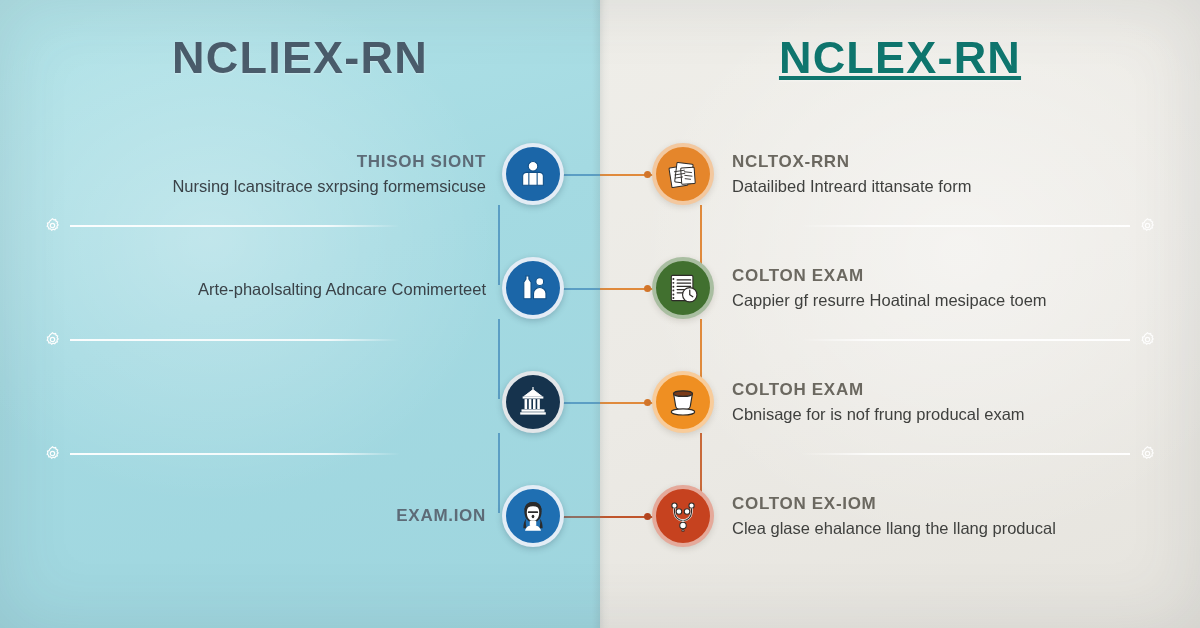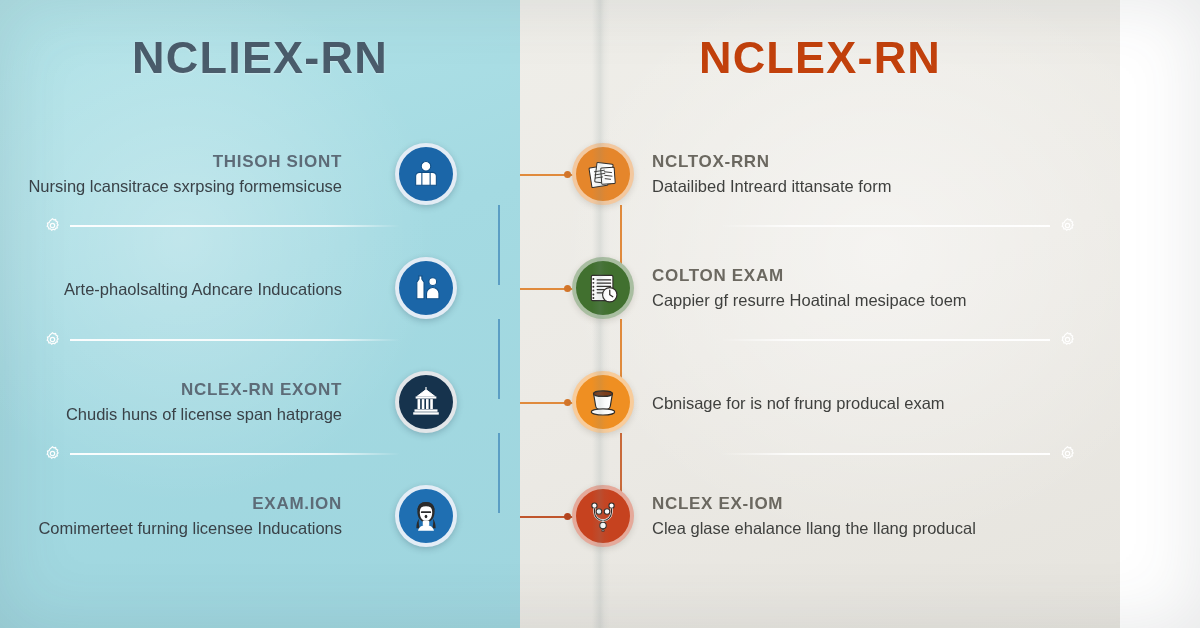--- a/index.html
+++ b/index.html
@@ -15,21 +15,21 @@
     width: 1200px;
     height: 628px;
     display: flex;
   }
   
   .panel {
     position: relative;
     height: 100%;
     overflow: hidden;
   }
-  .panel.left  { width: 520px; background: #a8dde4; }
+  .panel.left  { width: 600px; background: #a8dde4; }
   .panel.right { width: 600px; background: #ecebe6; }
 
   
   .panel.left::before {
     content: "";
     position: absolute; inset: 0;
     background:
       radial-gradient(ellipse 70% 60% at 35% 38%, rgba(255,255,255,0.30), rgba(255,255,255,0) 70%),
       linear-gradient(160deg, #b2e3e8 0%, #a4dae2 45%, #9ed5de 100%);
     pointer-events: none;
@@ -64,21 +64,21 @@
     position: absolute;
     top: 32px;
     width: 100%;
     text-align: center;
     font-size: 45px;
     font-weight: bold;
     letter-spacing: 1.2px;
     color: #4a5c6b;
     text-shadow: 0 1px 2px rgba(255,255,255,0.35);
   }
-  .panel.right .panel-title { color: #c2410c; }
+  .panel.right .panel-title { color: #0f766e; text-decoration: underline; }
 
   
   .rows {
     position: absolute;
     top: 126px;
     left: 0;
     width: 100%;
     height: 470px;
   }
   .row {
@@ -88,21 +88,21 @@
     height: 96px;
     display: flex;
     align-items: center;
   }
   .row.r0 { top: 0px;   }
   .row.r1 { top: 114px; }
   .row.r2 { top: 228px; }
   .row.r3 { top: 342px; }
 
   
-  .panel.left .row { justify-content: flex-end; padding-right: 63px; gap: 37px; }
+  .panel.left .row { justify-content: flex-end; padding-right: 36px; }
   .panel.left .row-text { text-align: right; margin-right: 16px; }
 
   
   .panel.right .row { justify-content: flex-start; padding-left: 52px; }
   .panel.right .row-text { text-align: left; margin-left: 18px; }
 
   .row-title {
     font-size: 17px;
     font-weight: bold;
     letter-spacing: 0.7px;
@@ -236,55 +236,50 @@
           <svg viewBox="0 0 40 40">
             <circle cx="20" cy="11.5" r="5.3" fill="#ffffff" stroke="#0f4e86" stroke-width="1.2"></circle>
             <path d="M8.5 32.5V22.5c0-2.4 2-4.3 4.4-4.3h14.2c2.4 0 4.4 1.9 4.4 4.3v10z" fill="#ffffff" stroke="#0f4e86" stroke-width="1.2"></path>
             <path d="M15.4 18.4v14.1M24.6 18.4v14.1" stroke="#0f4e86" stroke-width="1.2" fill="none"></path>
           </svg>
         </div>
       </div>
 
       <div class="row r1">
         <div class="row-text">
-          <div class="row-desc">Arte-phaolsalting Adncare Inducations</div>
+          <div class="row-desc">Arte-phaolsalting Adncare Comimerteet</div>
         </div>
         <div class="badge" style="background:#1b66a8;">
           <svg viewBox="0 0 40 40">
             <path d="M12.2 6.5h3.2v3.6l2.4 3.4v18.5h-8V13.5l2.4-3.4z" fill="#ffffff" stroke="#0f4e86" stroke-width="1.2"></path>
             <circle cx="27.5" cy="13" r="4.3" fill="#ffffff" stroke="#0f4e86" stroke-width="1.2"></circle>
             <path d="M20.6 32V26c0-3.6 3.1-6.5 6.9-6.5s6.9 2.9 6.9 6.5v6z" fill="#ffffff" stroke="#0f4e86" stroke-width="1.2"></path>
           </svg>
         </div>
       </div>
 
       <div class="row r2">
-        <div class="row-text">
-          <div class="row-title">NCLEX-RN EXONT</div>
-          <div class="row-desc">Chudis huns of license span hatprage</div>
-        </div>
         <div class="badge" style="background:#16334d;">
           <svg viewBox="0 0 40 40">
             <path d="M20 3.2v3" stroke="#ffffff" stroke-width="1.3"></path>
             <path d="M20 6.2l9.5 7.2h-19z" fill="#ffffff" stroke="#ffffff" stroke-width="1"></path>
             <rect x="8.5" y="13.8" width="23" height="2.4" fill="#ffffff"></rect>
             <rect x="10.6" y="16.8" width="2.9" height="11" fill="#ffffff"></rect>
             <rect x="15.3" y="16.8" width="2.9" height="11" fill="#ffffff"></rect>
             <rect x="20" y="16.8" width="2.9" height="11" fill="#ffffff"></rect>
             <rect x="24.7" y="16.8" width="2.9" height="11" fill="#ffffff"></rect>
             <rect x="7.2" y="28.2" width="25.6" height="2.6" fill="#ffffff"></rect>
             <rect x="5.8" y="31.4" width="28.4" height="2.6" fill="#ffffff"></rect>
           </svg>
         </div>
       </div>
 
       <div class="row r3">
         <div class="row-text">
           <div class="row-title">EXAM.ION</div>
-          <div class="row-desc">Comimerteet furning licensee Inducations</div>
         </div>
         <div class="badge" style="background:#1f6fb2;">
           <svg viewBox="0 0 40 40">
             <path d="M20 4.5c6.3 0 9.6 3.8 9.6 10.3 0 6.8-3.2 12.2-9.6 12.2S10.4 21.6 10.4 14.8C10.4 8.3 13.7 4.5 20 4.5z" fill="#2b2b2b"></path>
             <path d="M20 8.2c4.6 0 6.9 2.8 6.9 7.6 0 5.5-2.6 9.6-6.9 9.6s-6.9-4.1-6.9-9.6c0-4.8 2.3-7.6 6.9-7.6z" fill="#ffffff"></path>
             <rect x="14.3" y="14.6" width="11.4" height="2.1" rx="1" fill="#2b2b2b"></rect>
             <ellipse cx="20" cy="20.6" rx="1.5" ry="2" fill="#2b2b2b"></ellipse>
             <path d="M10.4 13.4c.6-5.4 4-8.9 9.6-8.9s9 3.5 9.6 8.9c-2.1-2.6-5.2-4.1-9.6-4.1s-7.5 1.5-9.6 4.1z" fill="#2b2b2b"></path>
             <path d="M12.2 23c-.9 4.6.5 8.4.5 10.5h-3.4c0-4.1.8-8 2.9-10.5zM27.8 23c.9 4.6-.5 8.4-.5 10.5h3.4c0-4.1-.8-8-2.9-10.5z" fill="#2b2b2b"></path>
             <path d="M16.4 25.2h7.2v4.2c0 1.4-1.6 2.5-3.6 2.5s-3.6-1.1-3.6-2.5z" fill="#ffffff"></path>
@@ -386,40 +381,41 @@
 
       <div class="row r2">
         <div class="badge" style="background:#ef8f22;">
           <svg viewBox="0 0 40 40">
             <path d="M9.5 10.5h21l-2.4 14.2c-.4 2.4-3.9 4.2-8.1 4.2s-7.7-1.8-8.1-4.2z" fill="#ffffff" stroke="#2e2b28" stroke-width="1.3"></path>
             <ellipse cx="20" cy="10.7" rx="10.5" ry="3.1" fill="#7a3b18" stroke="#2e2b28" stroke-width="1.3"></ellipse>
             <ellipse cx="20" cy="31" rx="13" ry="3.4" fill="#ffffff" stroke="#2e2b28" stroke-width="1.3"></ellipse>
           </svg>
         </div>
         <div class="row-text">
+          <div class="row-title">COLTOH EXAM</div>
           <div class="row-desc">Cbnisage for is nof frung producal exam</div>
         </div>
       </div>
 
       <div class="row r3">
         <div class="badge" style="background:#c6421f;">
           <svg viewBox="0 0 40 40">
             <circle cx="10.5" cy="8.5" r="2.9" fill="#ffffff" stroke="#2e2b28" stroke-width="1.2"></circle>
             <circle cx="29.5" cy="8.5" r="2.9" fill="#ffffff" stroke="#2e2b28" stroke-width="1.2"></circle>
             <path d="M10.5 11.5v4c0 5.3 4.3 9.5 9.5 9.5s9.5-4.2 9.5-9.5v-4" fill="none" stroke="#ffffff" stroke-width="2.6"></path>
             <path d="M10.5 11.5v4c0 5.3 4.3 9.5 9.5 9.5s9.5-4.2 9.5-9.5v-4" fill="none" stroke="#2e2b28" stroke-width="1.2"></path>
             <circle cx="15.5" cy="15" r="3.1" fill="#ffffff" stroke="#2e2b28" stroke-width="1.2"></circle>
             <circle cx="24.5" cy="15" r="3.1" fill="#ffffff" stroke="#2e2b28" stroke-width="1.2"></circle>
             <path d="M20 25v4" stroke="#ffffff" stroke-width="2.4"></path>
             <circle cx="20" cy="30.5" r="3.6" fill="#ffffff" stroke="#2e2b28" stroke-width="1.2"></circle>
             <path d="M20 33.6l1.4 3.2h-2.8z" fill="#ffffff" stroke="#2e2b28" stroke-width="1"></path>
           </svg>
         </div>
         <div class="row-text">
-          <div class="row-title">NCLEX EX-IOM</div>
+          <div class="row-title">COLTON EX-IOM</div>
           <div class="row-desc">Clea glase ehalance llang the llang producal</div>
         </div>
       </div>
 
     </div>
   </div>
 
   <div id="seam"></div>
   <div id="vignette"></div>
 </div>

